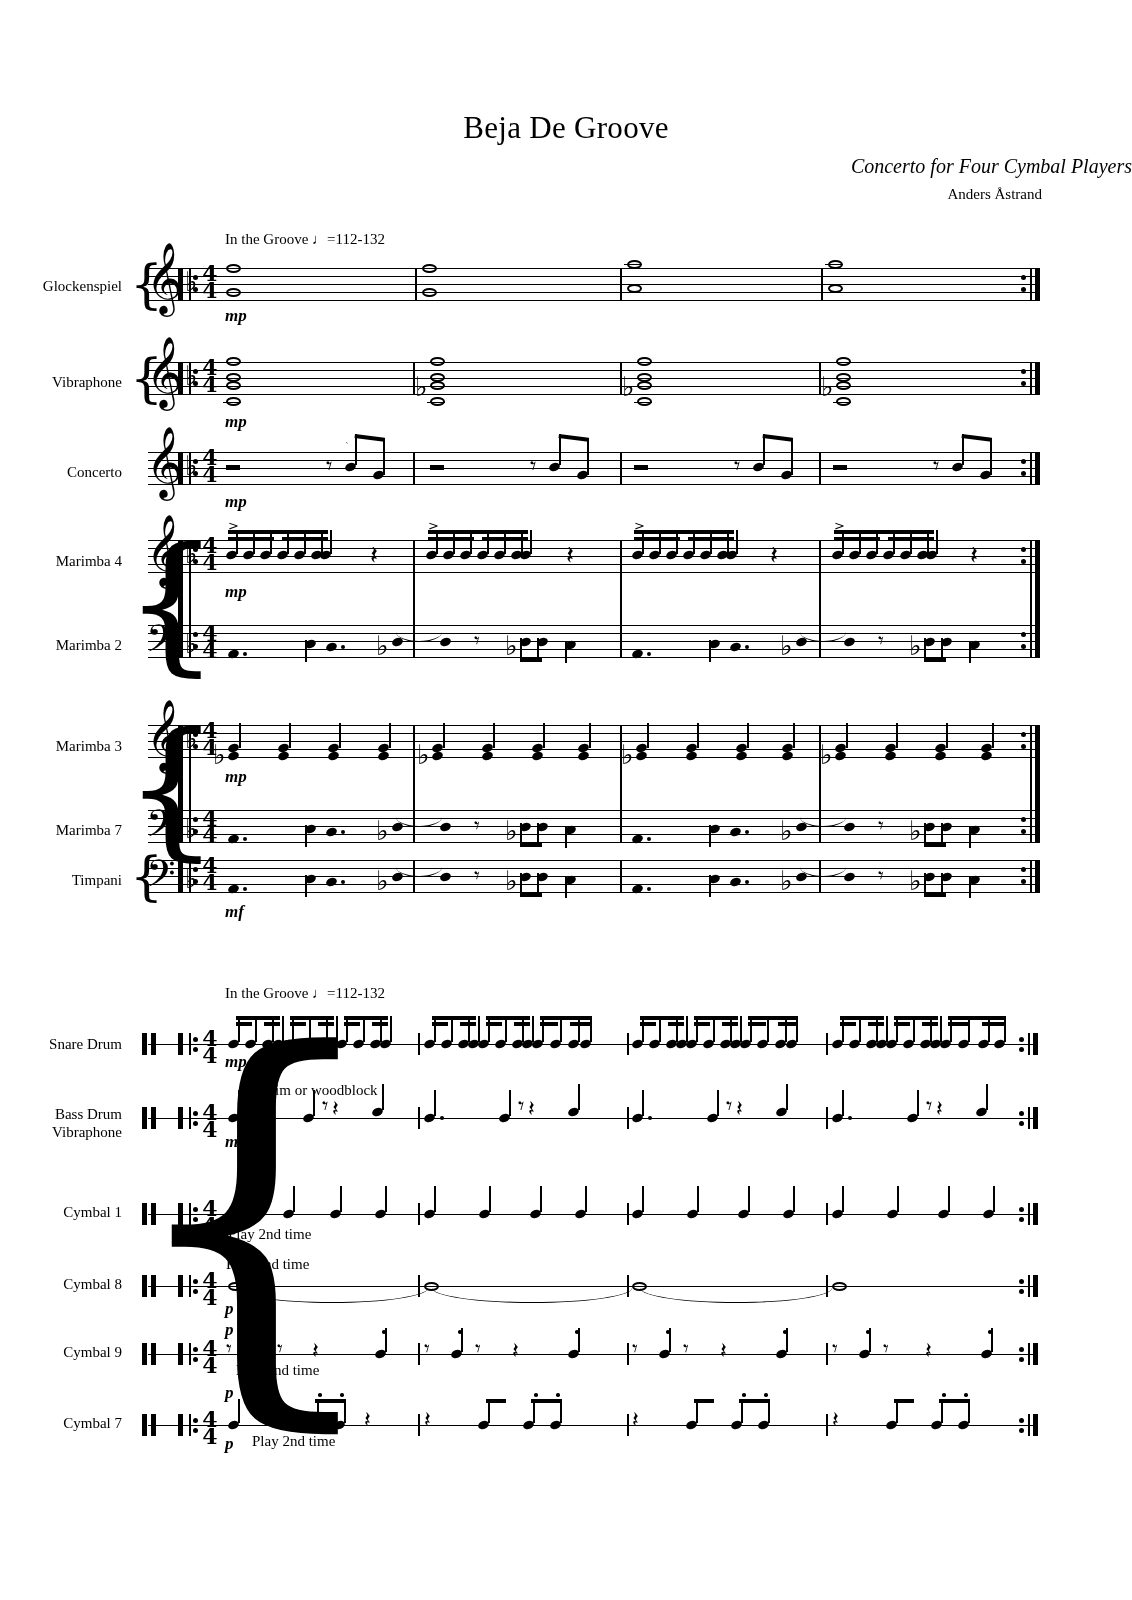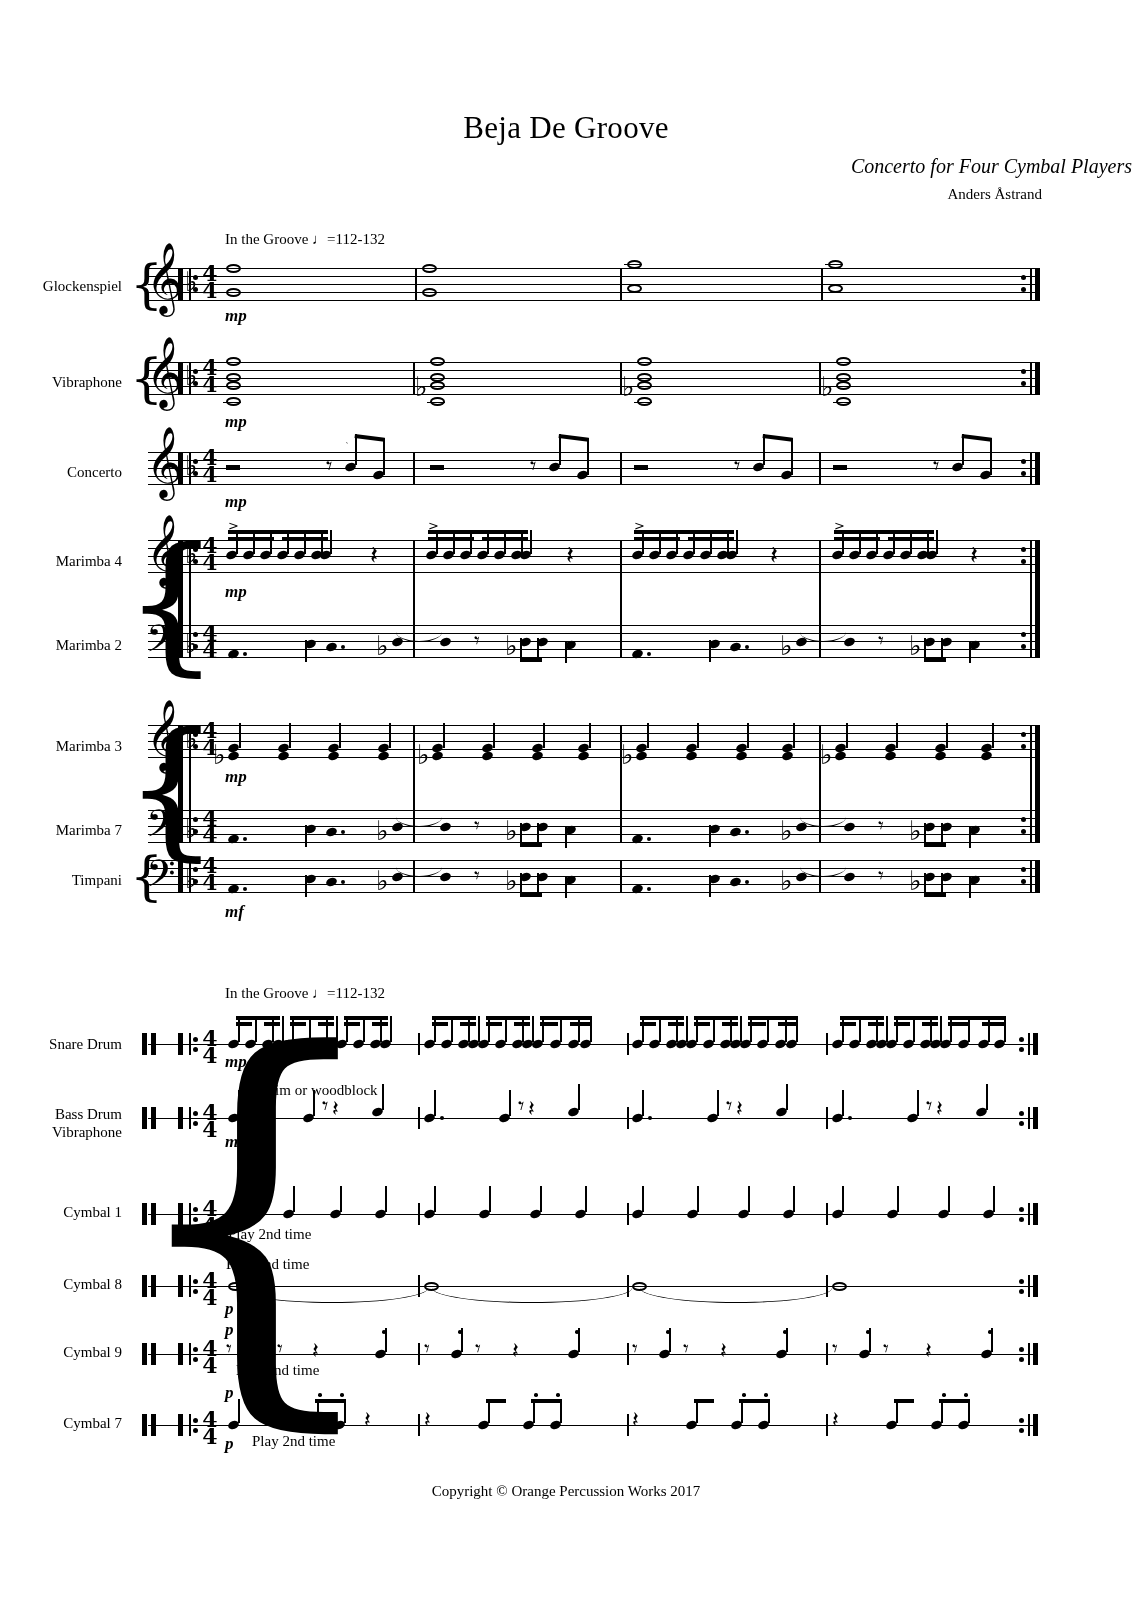--- a/index.html
+++ b/index.html
@@ -1311,15 +1311,14 @@
 
     <div class="bar" style="left:418px; top:9px; height:22px;"></div>
     <div class="bar" style="left:627px; top:9px; height:22px;"></div>
     <div class="bar" style="left:826px; top:9px; height:22px;"></div>
     <div class="rdot" style="left:1019px; top:13px;"></div>
     <div class="rdot" style="left:1019px; top:23px;"></div>
     <div class="bar" style="left:1028px; top:9px; height:22px;"></div>
     <div class="bar thick" style="left:1033px; top:9px; height:22px;"></div>
   </div>
 
-  <div class="copyright">Copyright © Orange Percussion Works 2017</div>
 
 </div>
 
 </body></html>

